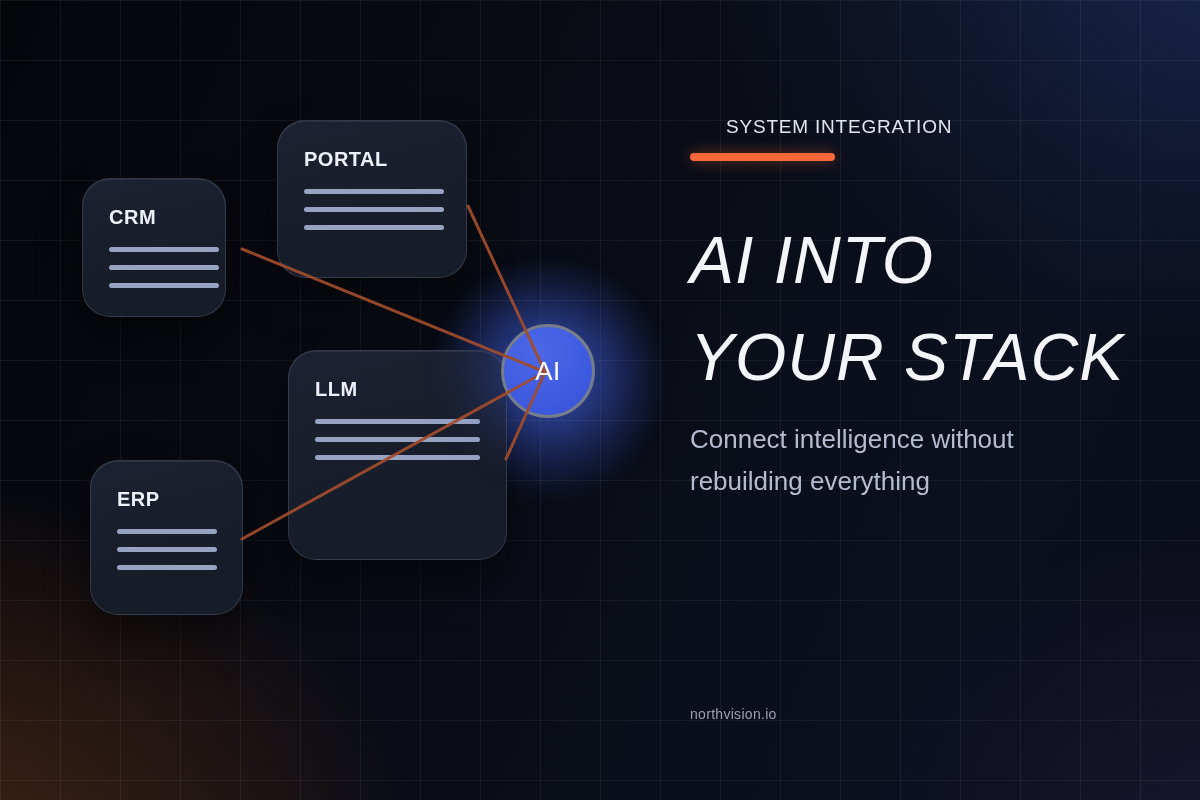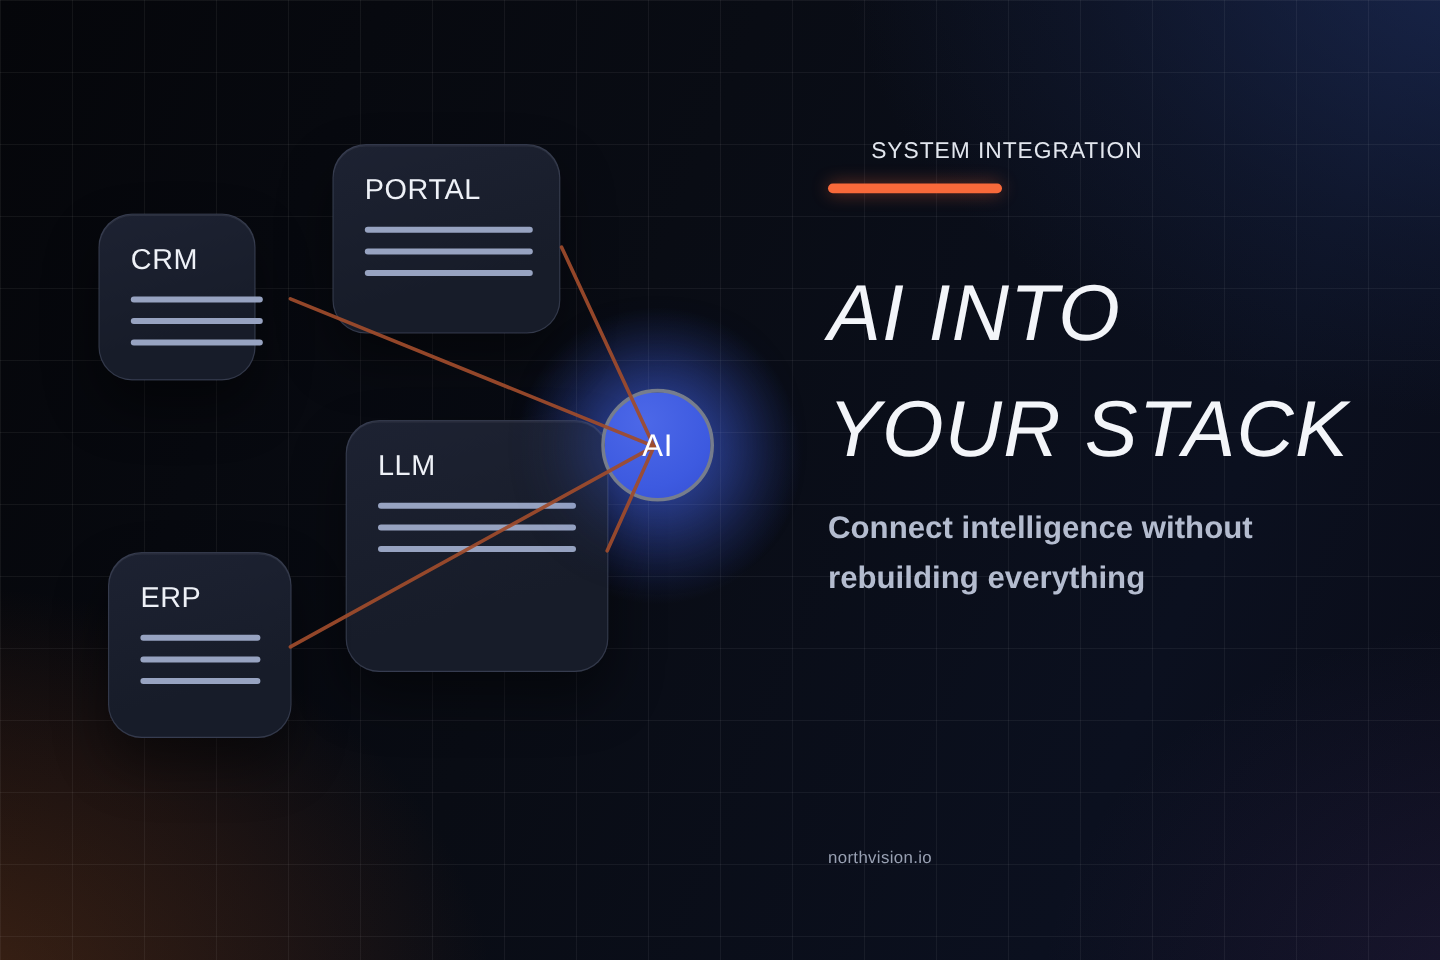--- a/index.html
+++ b/index.html
@@ -39,30 +39,30 @@
 
   
   .card {
     position: absolute; z-index: 2;
     background: linear-gradient(165deg, #1d2232 0%, #171c29 70%);
     border: 1px solid rgba(150, 160, 192, .22);
     border-radius: 28px;
     box-shadow: 0 22px 44px rgba(0, 0, 0, .45), inset 0 1px 0 rgba(255,255,255,.07);
   }
   .card-portal { left: 277px; top: 120px; width: 190px; height: 158px; }
-  .card-crm    { left:  82px; top: 178px; width: 131px; height: 139px; }
+  .card-crm    { left:  82px; top: 178px; width: 144px; height: 139px; }
   .card-llm    { left: 288px; top: 350px; width: 219px; height: 210px; }
   .card-erp    { left:  90px; top: 460px; width: 153px; height: 155px; }
 
   .card-title {
     margin: 24px 16px 0 26px;
     color: #eef1f7;
-    font-size: 24px;
+    font-size: 20px;
     line-height: 28px;
-    font-weight: 400;
+    font-weight: 700;
     letter-spacing: 0.5px;
   }
   .skels { margin: 16px 0 0 26px; display: flex; flex-direction: column; gap: 13px; }
   .skel { height: 5px; border-radius: 2.5px; background: var(--skeleton, #97a3c1); }
   .card-portal .skel { width: 140px; }
   .card-crm    .skel { width: 110px; }
   .card-llm    .skel { width: 165px; }
   .card-erp    .skel { width: 100px; }
 
   
@@ -118,21 +118,21 @@
     font-weight: 500;
     letter-spacing: 1px;
     white-space: pre-line;
     font-style: italic;
   }
   .subtitle {
     position: absolute; left: 690px; top: 418px;
     color: var(--subtitle, #b4bccf);
     font-size: 26px;
     line-height: 42px;
-    font-weight: 700;
+    font-weight: 400;
     white-space: pre-line;
   }
   .footer-brand {
     position: absolute; left: 690px; top: 706px;
     color: var(--footer, #99a1b3);
     font-size: 14px;
     font-weight: 500;
     letter-spacing: 0.3px;
   }
 </style>

